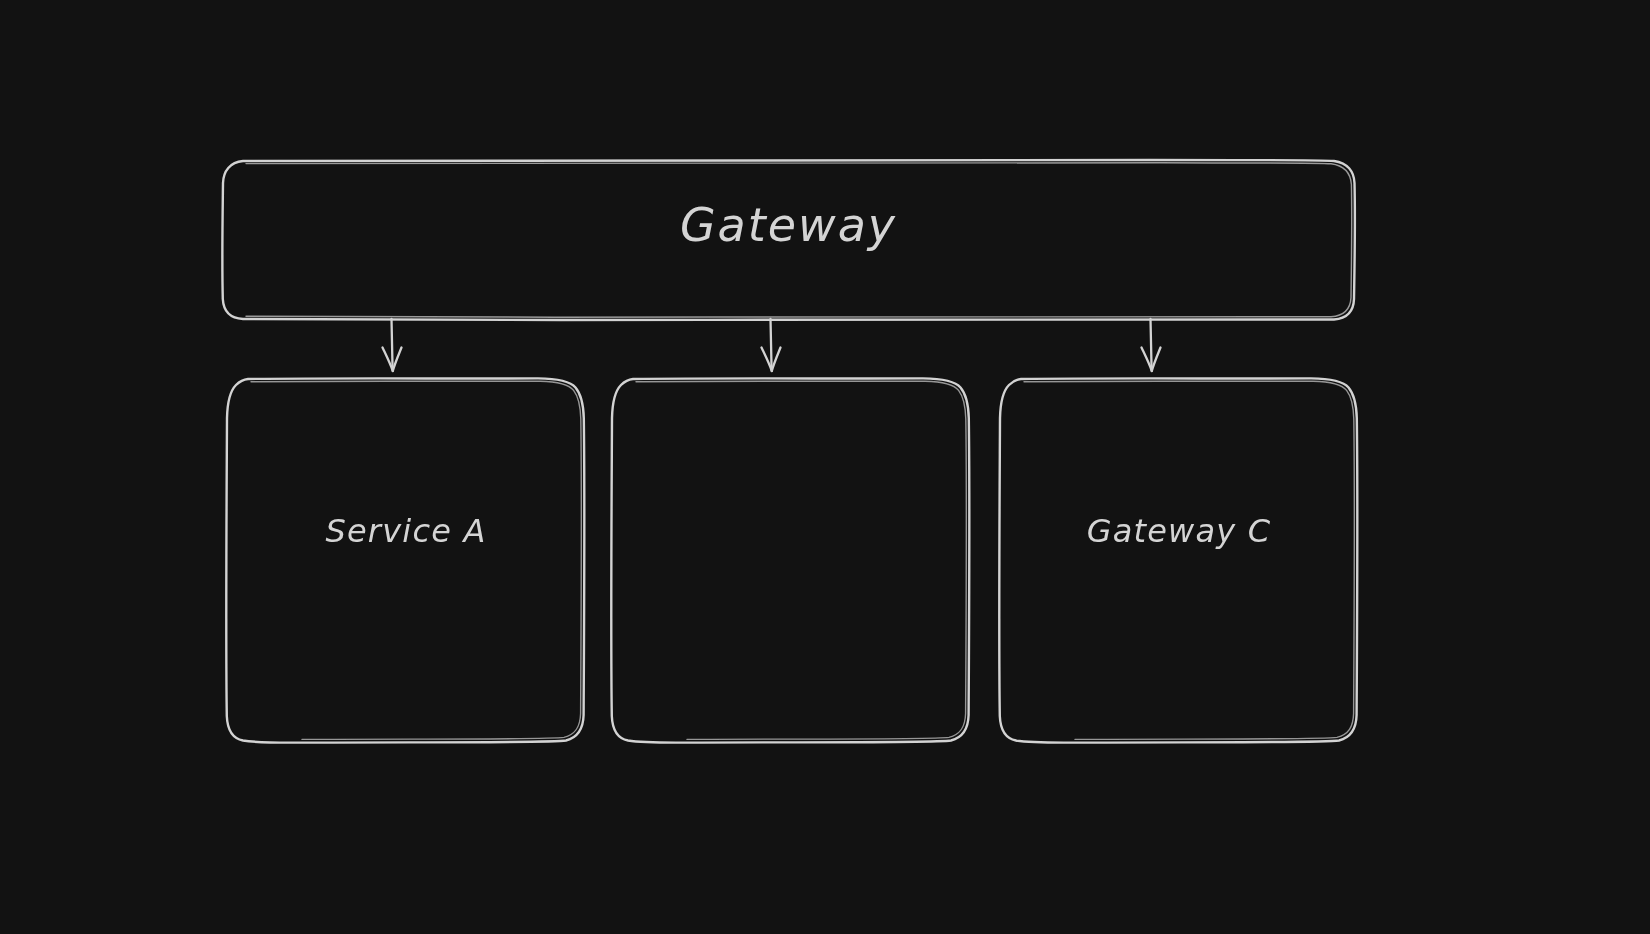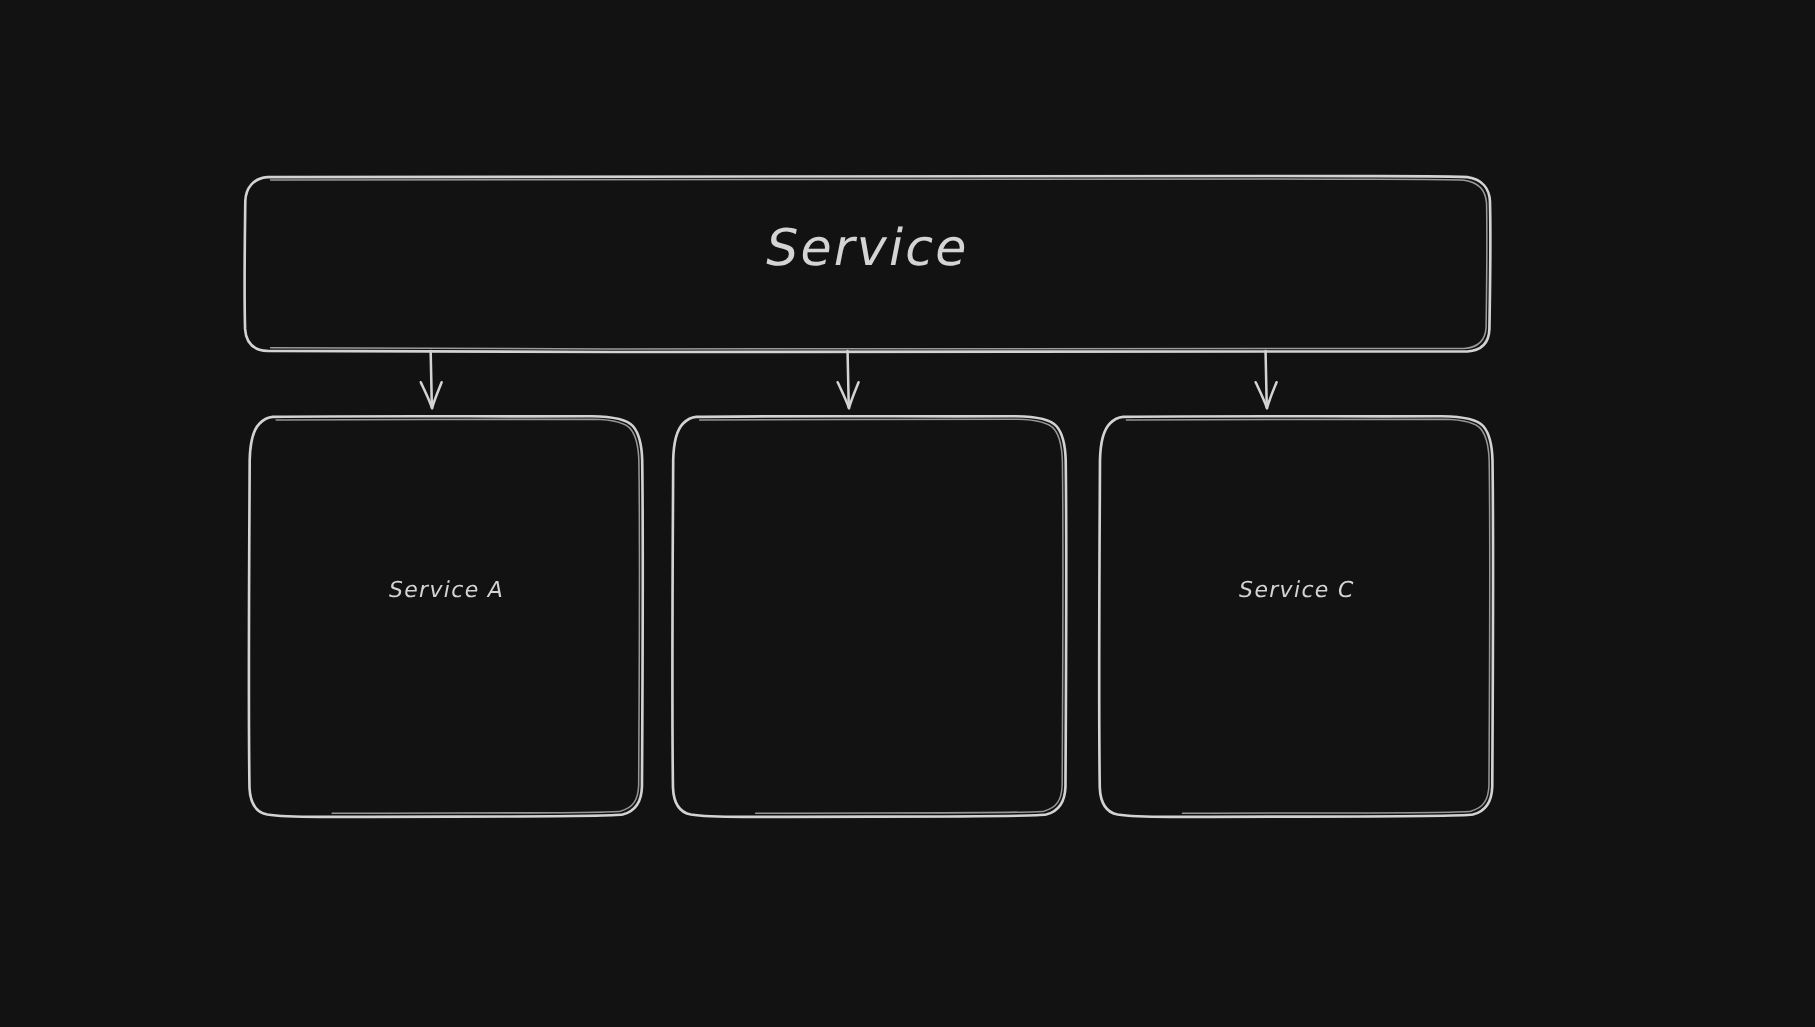--- a/index.html
+++ b/index.html
@@ -42,22 +42,22 @@
     user-select: none;
   }
   .label-gateway {
     font-size: 46px;
     left: 222px;
     top: 198px;
     width: 1133px;
     letter-spacing: 2px;
   }
   .label-service {
-    font-size: 20px;
-    top: 524px;
+    font-size: 32px;
+    top: 512px;
     letter-spacing: 1.2px;
   }
   .label-svc-a { left: 227px; width: 358px; }
   .label-svc-b { left: 612px; width: 358px; }
   .label-svc-c { left: 1000px; width: 358px; }
 </style>
 </head>
 <body>
 
 <div id="canvas">
@@ -168,20 +168,20 @@
 
       <g>
         <path d="M 1150.5 319 C 1150.8 333, 1151.2 348, 1151.6 370" stroke="#d3d3d3" stroke-width="2.3"></path>
         <path d="M 1141.5 347.5 C 1145 355, 1149 363, 1151.8 371" stroke="#d3d3d3" stroke-width="2.3"></path>
         <path d="M 1160.5 347.5 C 1157.5 355, 1154 363, 1151.8 371" stroke="#d3d3d3" stroke-width="2.3"></path>
       </g>
 
     </g>
   </svg>
 
-  <div class="node-label label-gateway">Service</div>
+  <div class="node-label label-gateway">Gateway</div>
 
   <div class="node-label label-service label-svc-a">Service A</div>
 
 
-  <div class="node-label label-service label-svc-c">Service C</div>
+  <div class="node-label label-service label-svc-c">Gateway C</div>
 
 </div>
 
 </body></html>

